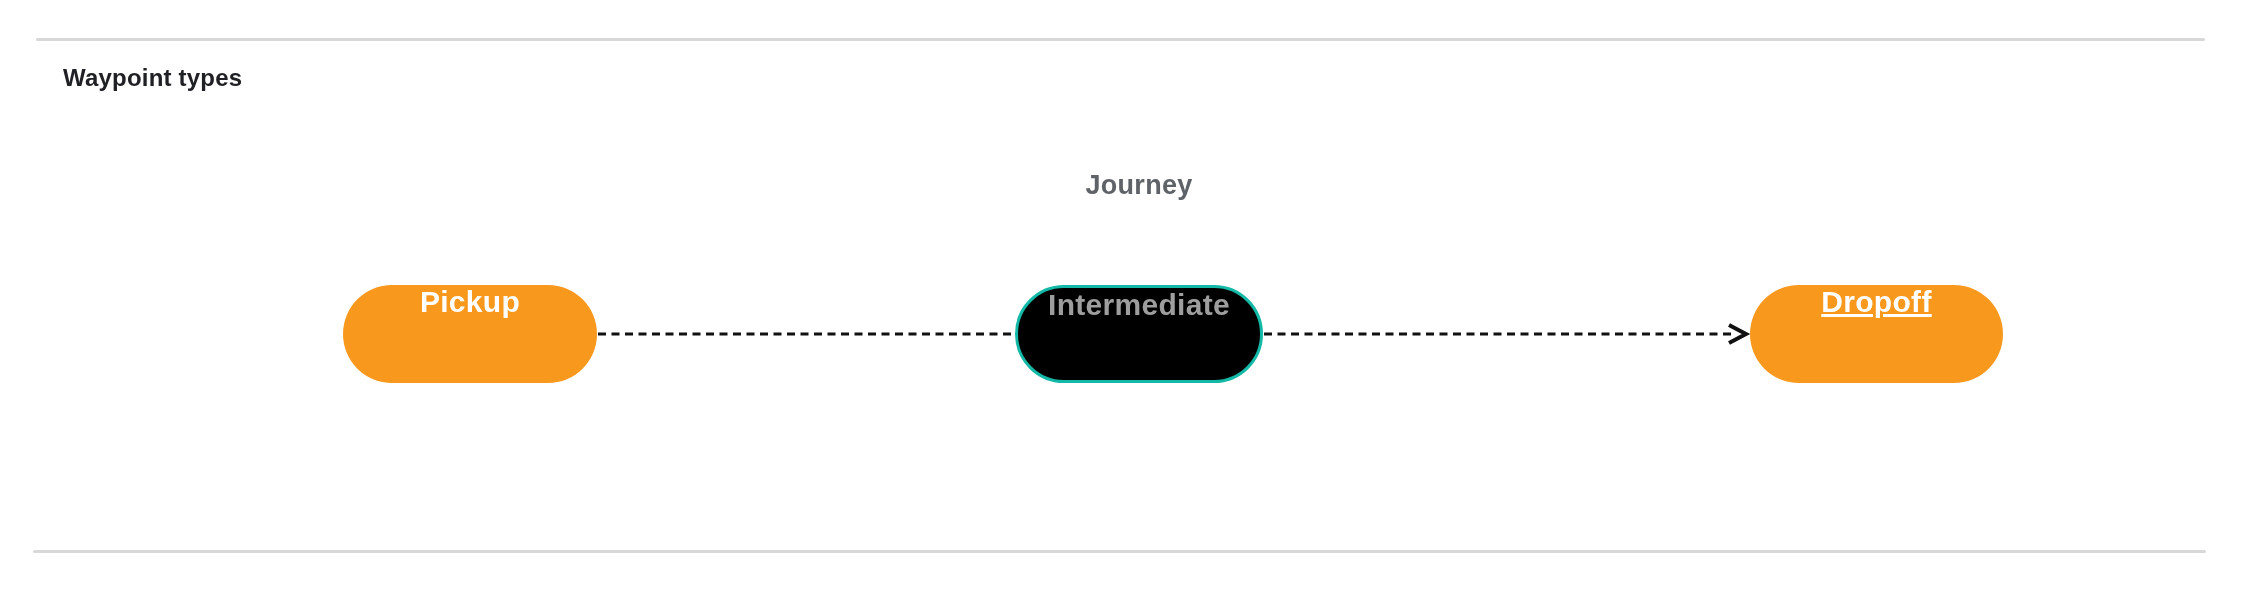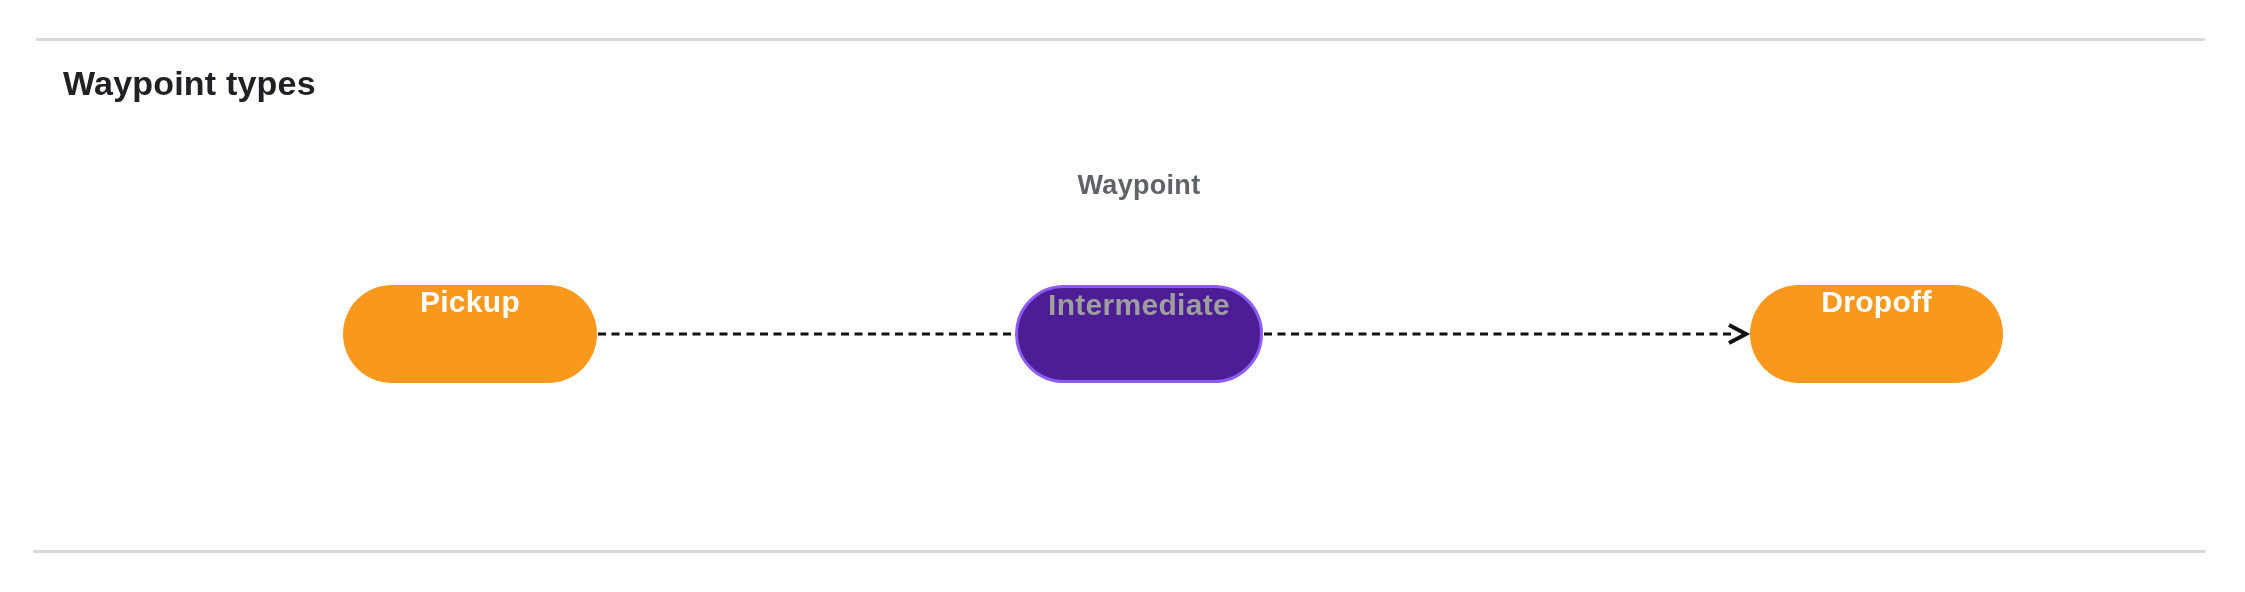--- a/index.html
+++ b/index.html
@@ -18,21 +18,21 @@
     background: #d8d8d8;
     border-radius: 2px;
   }
   .divider-top    { left: 36px; top: 38px;  width: 2169px; }
   .divider-bottom { left: 33px; top: 550px; width: 2173px; }
 
   .page-heading {
     position: absolute;
     left: 63px;
     top: 64px;
-    font-size: 34px;
+    font-size: 24px;
     font-weight: 700;
     color: #202124;
     letter-spacing: 0.2px;
   }
 
   .journey-title {
     position: absolute;
     left: 1015px;
     width: 248px;
     top: 170px;
@@ -55,44 +55,44 @@
     letter-spacing: 0.3px;
     z-index: 2;
   }
   .node-endpoint {
     background: #f8981d;
     color: #ffffff;
   }
   .node-pickup       { left: 343px;  width: 254px; }
   .node-intermediate {
     left: 1015px; width: 248px;
-    background: #4c1d95;
-    border: 3px solid #8b5cf6;
+    background: #000000;
+    border: 3px solid #14b8a6;
     color: #9e9e9e;
   }
-  .node-dropoff      { left: 1750px; width: 253px; }
+  .node-dropoff      { left: 1750px; width: 253px; text-decoration: underline; }
 
   .connector-layer {
     position: absolute;
     left: 0; top: 0;
     width: 2245px;
     height: 592px;
     z-index: 1;
   }
 </style>
 </head>
 <body>
 
 <div class="divider divider-top"></div>
 
 <h1 class="page-heading">Waypoint types</h1>
 
 <div>
 
-  <div class="journey-title">Waypoint</div>
+  <div class="journey-title">Journey</div>
 
   <svg class="connector-layer" viewBox="0 0 2245 592" xmlns="http://www.w3.org/2000/svg" aria-hidden="true">
 
     <line x1="598" y1="334" x2="1014" y2="334" stroke="#111111" stroke-width="3" stroke-dasharray="8 5.5"></line>
 
     <line x1="1264" y1="334" x2="1736" y2="334" stroke="#111111" stroke-width="3" stroke-dasharray="8 5.5"></line>
     <path d="M1729,325 L1746,334 L1729,343" fill="none" stroke="#111111" stroke-width="4" stroke-linejoin="miter" stroke-linecap="butt"></path>
   </svg>
 
   <div class="node node-endpoint node-pickup">

